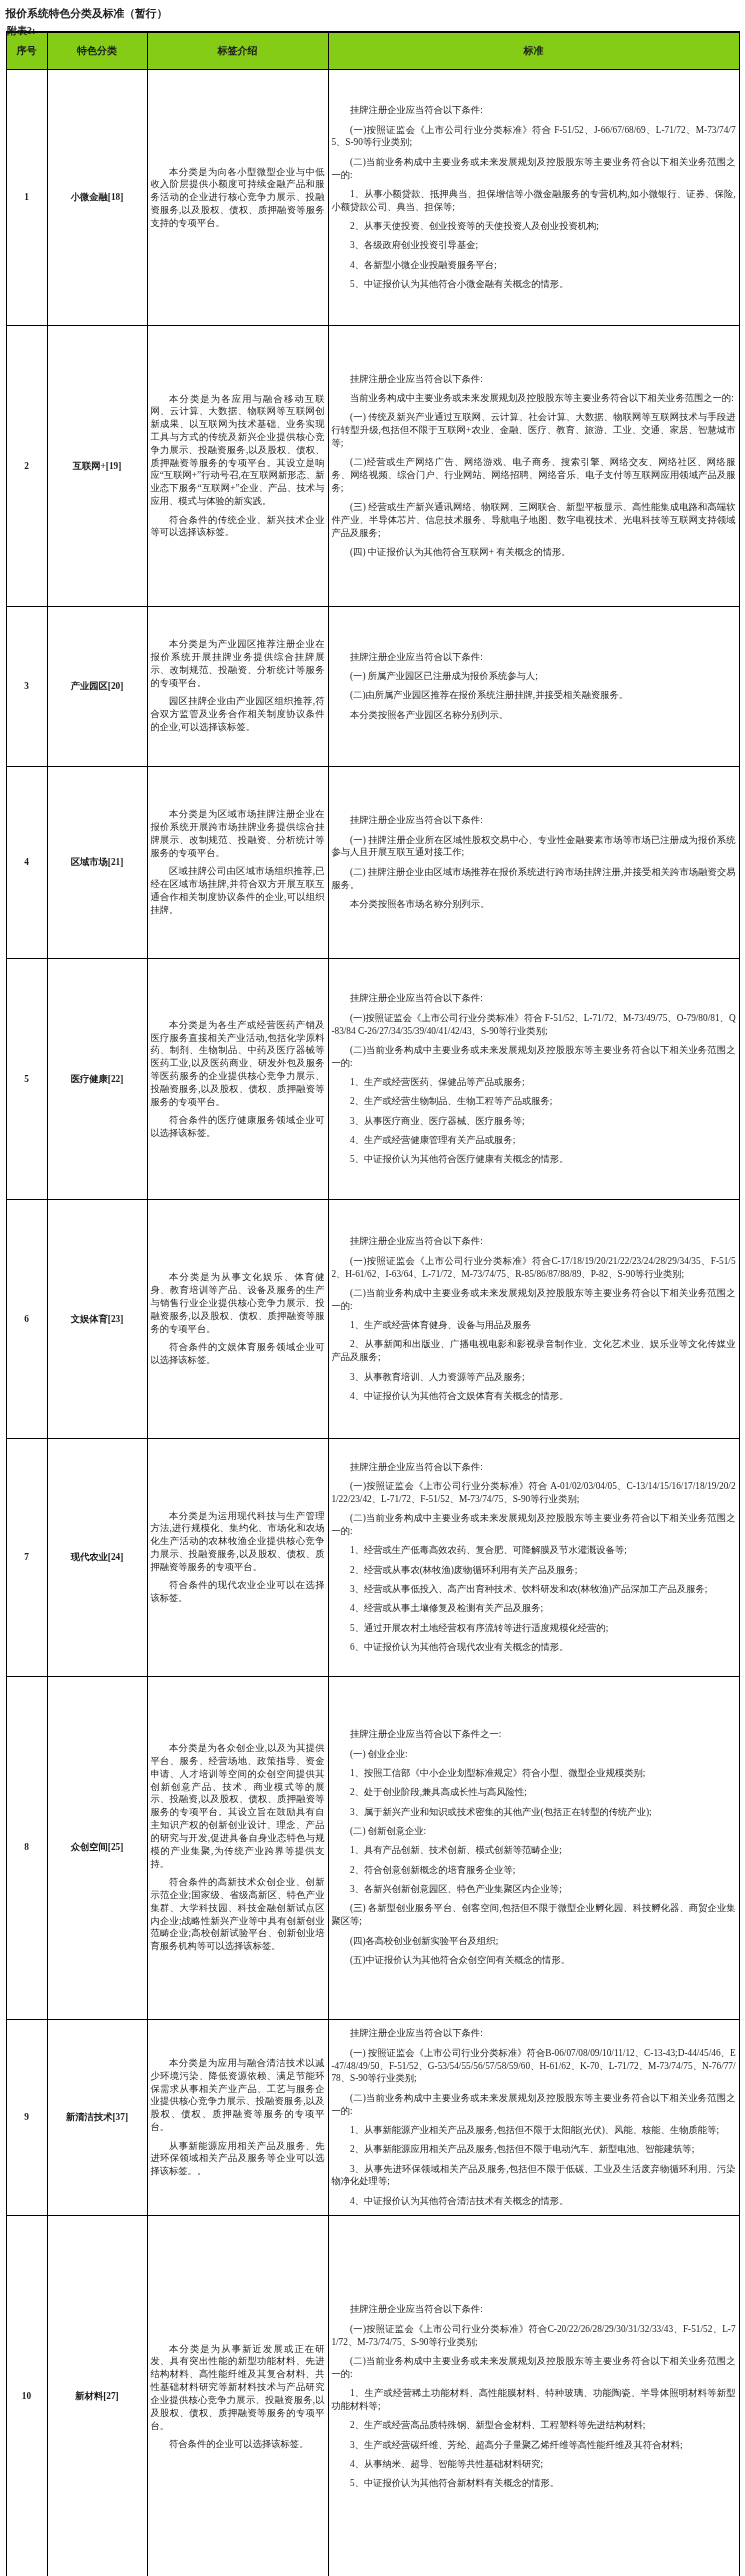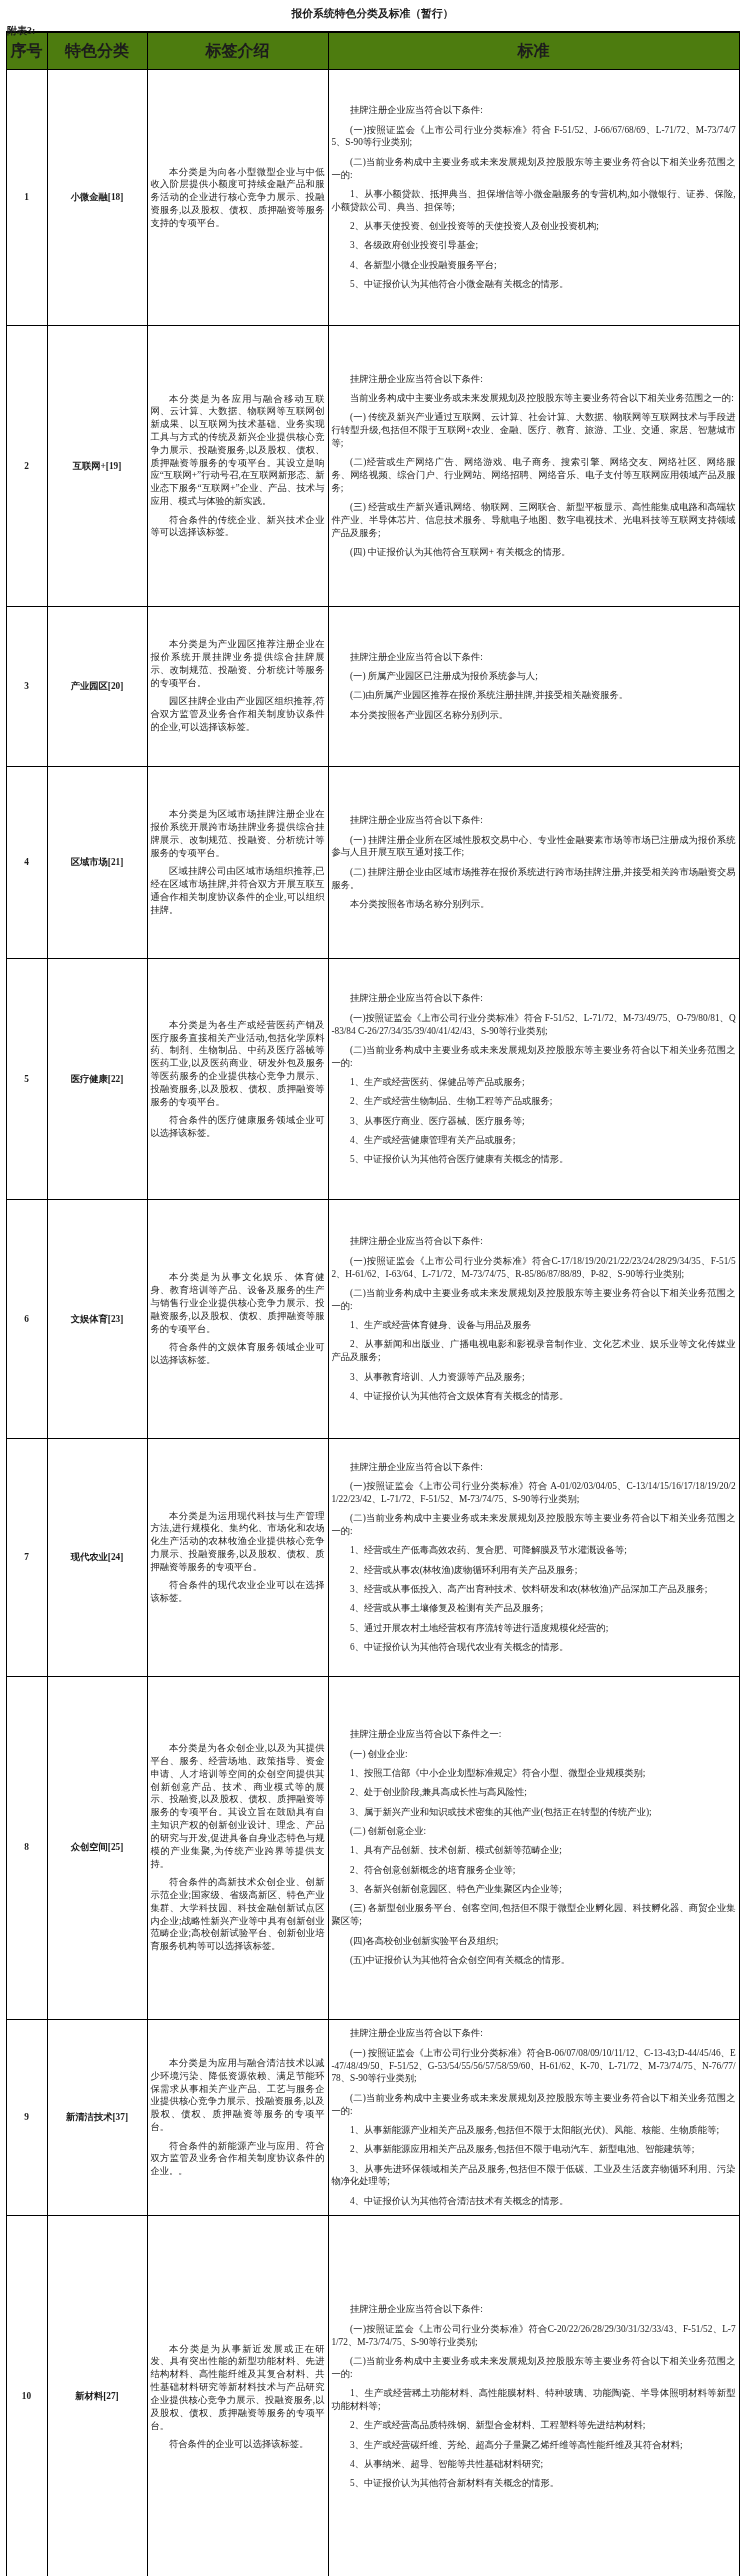--- a/index.html
+++ b/index.html
@@ -21,45 +21,45 @@
   }
   .annex {
     position: absolute;
     left: 1.4px;
     top: 18px;
     font-weight: bold;
     font-size: 10px;
   }
   .doc-title {
     display: block;
-    text-align: center;
+    text-align: left;
     font-weight: bold;
     font-size: 10.8px;
     padding-top: 1.4px;
   }
   table.cls {
     width: 734px;
     border-collapse: collapse;
     table-layout: fixed;
     border: 0.7px solid #000;
     border-top: 2.2px solid #000;
   }
   table.cls th, table.cls td {
     border: 0.7px solid #000;
     vertical-align: middle;
     padding: 1.4px 2.9px;
     font-size: 9.3px;
     line-height: 1.38;
   }
   table.cls thead th {
     height: 33px;
-    font-size: 16px;
+    font-size: 10px;
     font-weight: bold;
     text-align: center;
-    background: #4d7c0f;
+    background: #84cc16;
   }
   td.c-no {
     text-align: center;
     font-weight: bold;
     font-size: 10px;
     font-family: "Liberation Serif", "DejaVu Serif", serif;
   }
   td.c-cat {
     text-align: center;
     font-weight: bold;
@@ -257,21 +257,21 @@
             <p>(四)各高校创业创新实验平台及组织;</p>
             <p>(五)中证报价认为其他符合众创空间有关概念的情形。</p>
           </td>
   </tr>
 
   <tr>
     <td class="c-no">9</td>
     <td class="c-cat">新清洁技术[37]</td>
     <td class="c-intro cellp">
             <p>本分类是为应用与融合清洁技术以减少环境污染、降低资源依赖、满足节能环保需求从事相关产业产品、工艺与服务企业提供核心竞争力展示、投融资服务,以及股权、债权、质押融资等服务的专项平台。</p>
-            <p>符合条件的新能源产业与应用、符合双方监管及业务合作相关制度协议条件的企业。。</p>
+            <p>从事新能源应用相关产品及服务、先进环保领域相关产品及服务等企业可以选择该标签。。</p>
           </td>
     <td class="c-std cellp">
             <p>挂牌注册企业应当符合以下条件:</p>
             <p>(一) 按照证监会《上市公司行业分类标准》符合B-06/07/08/09/10/11/12、C-13-43;D-44/45/46、E-47/48/49/50、F-51/52、G-53/54/55/56/57/58/59/60、H-61/62、K-70、L-71/72、M-73/74/75、N-76/77/78、S-90等行业类别;</p>
             <p>(二)当前业务构成中主要业务或未来发展规划及控股股东等主要业务符合以下相关业务范围之一的:</p>
             <p>1、从事新能源产业相关产品及服务,包括但不限于太阳能(光伏)、风能、核能、生物质能等;</p>
             <p>2、从事新能源应用相关产品及服务,包括但不限于电动汽车、新型电池、智能建筑等;</p>
             <p>3、从事先进环保领域相关产品及服务,包括但不限于低碳、工业及生活废弃物循环利用、污染物净化处理等;</p>
             <p>4、中证报价认为其他符合清洁技术有关概念的情形。</p>
           </td>

